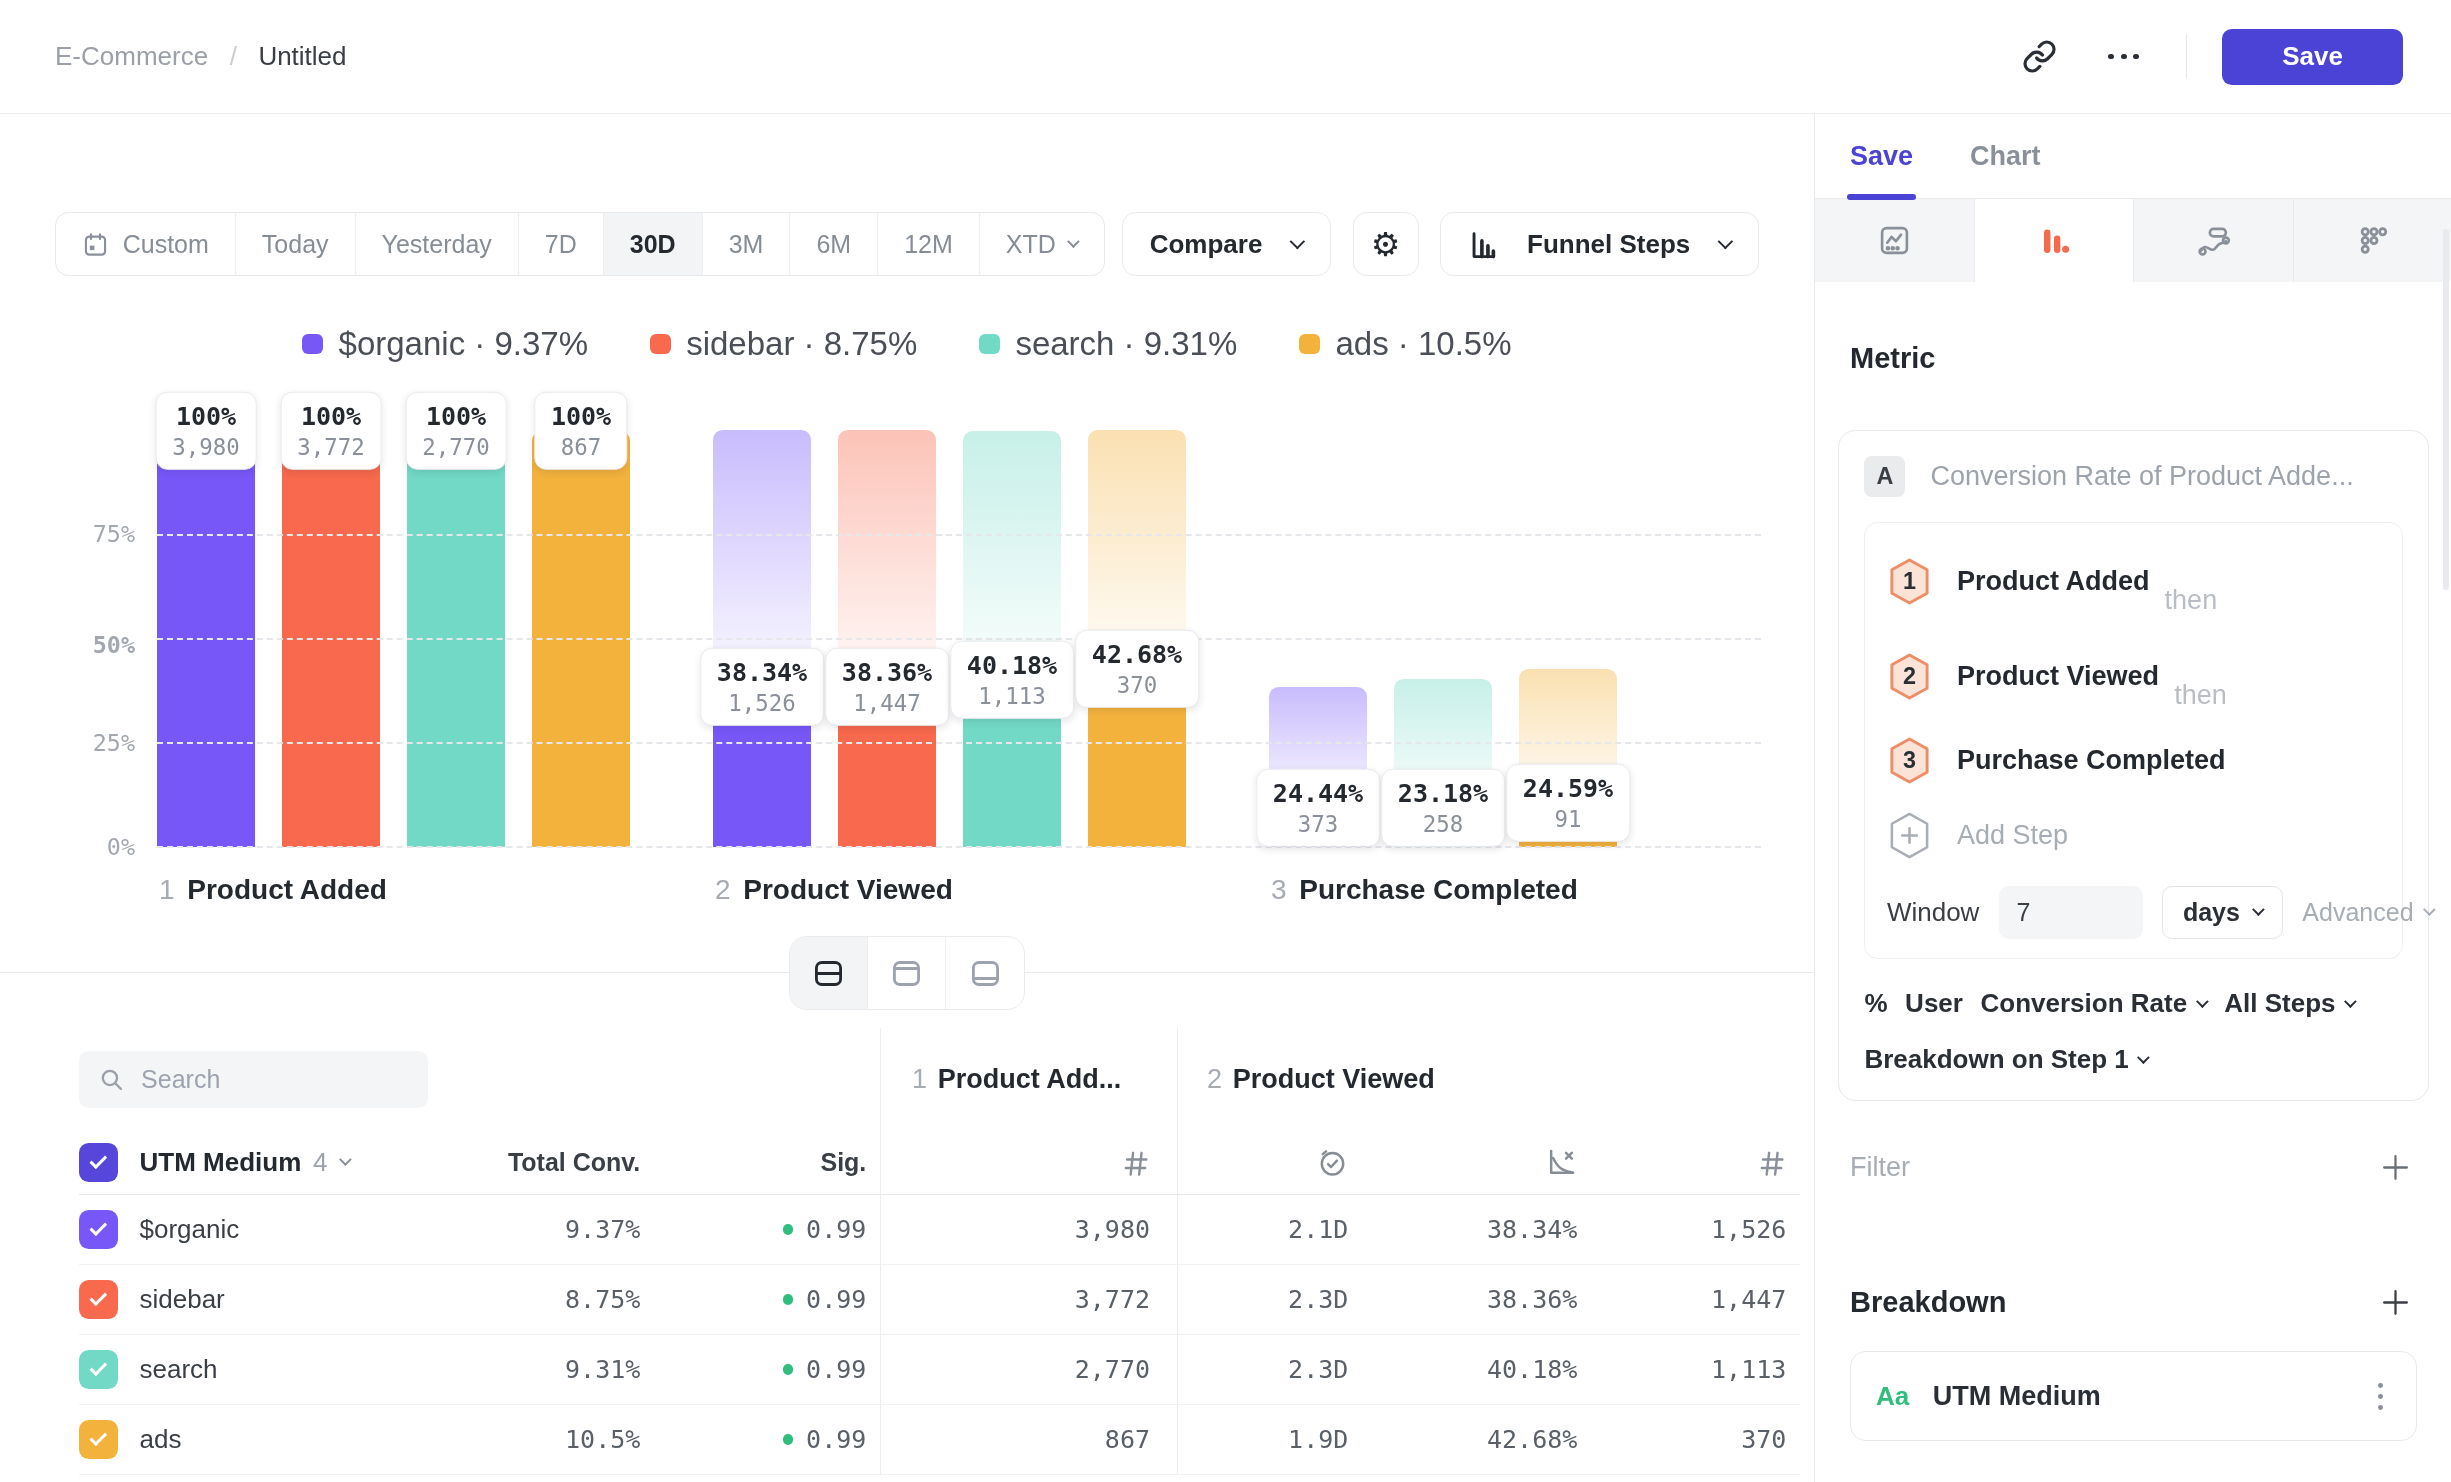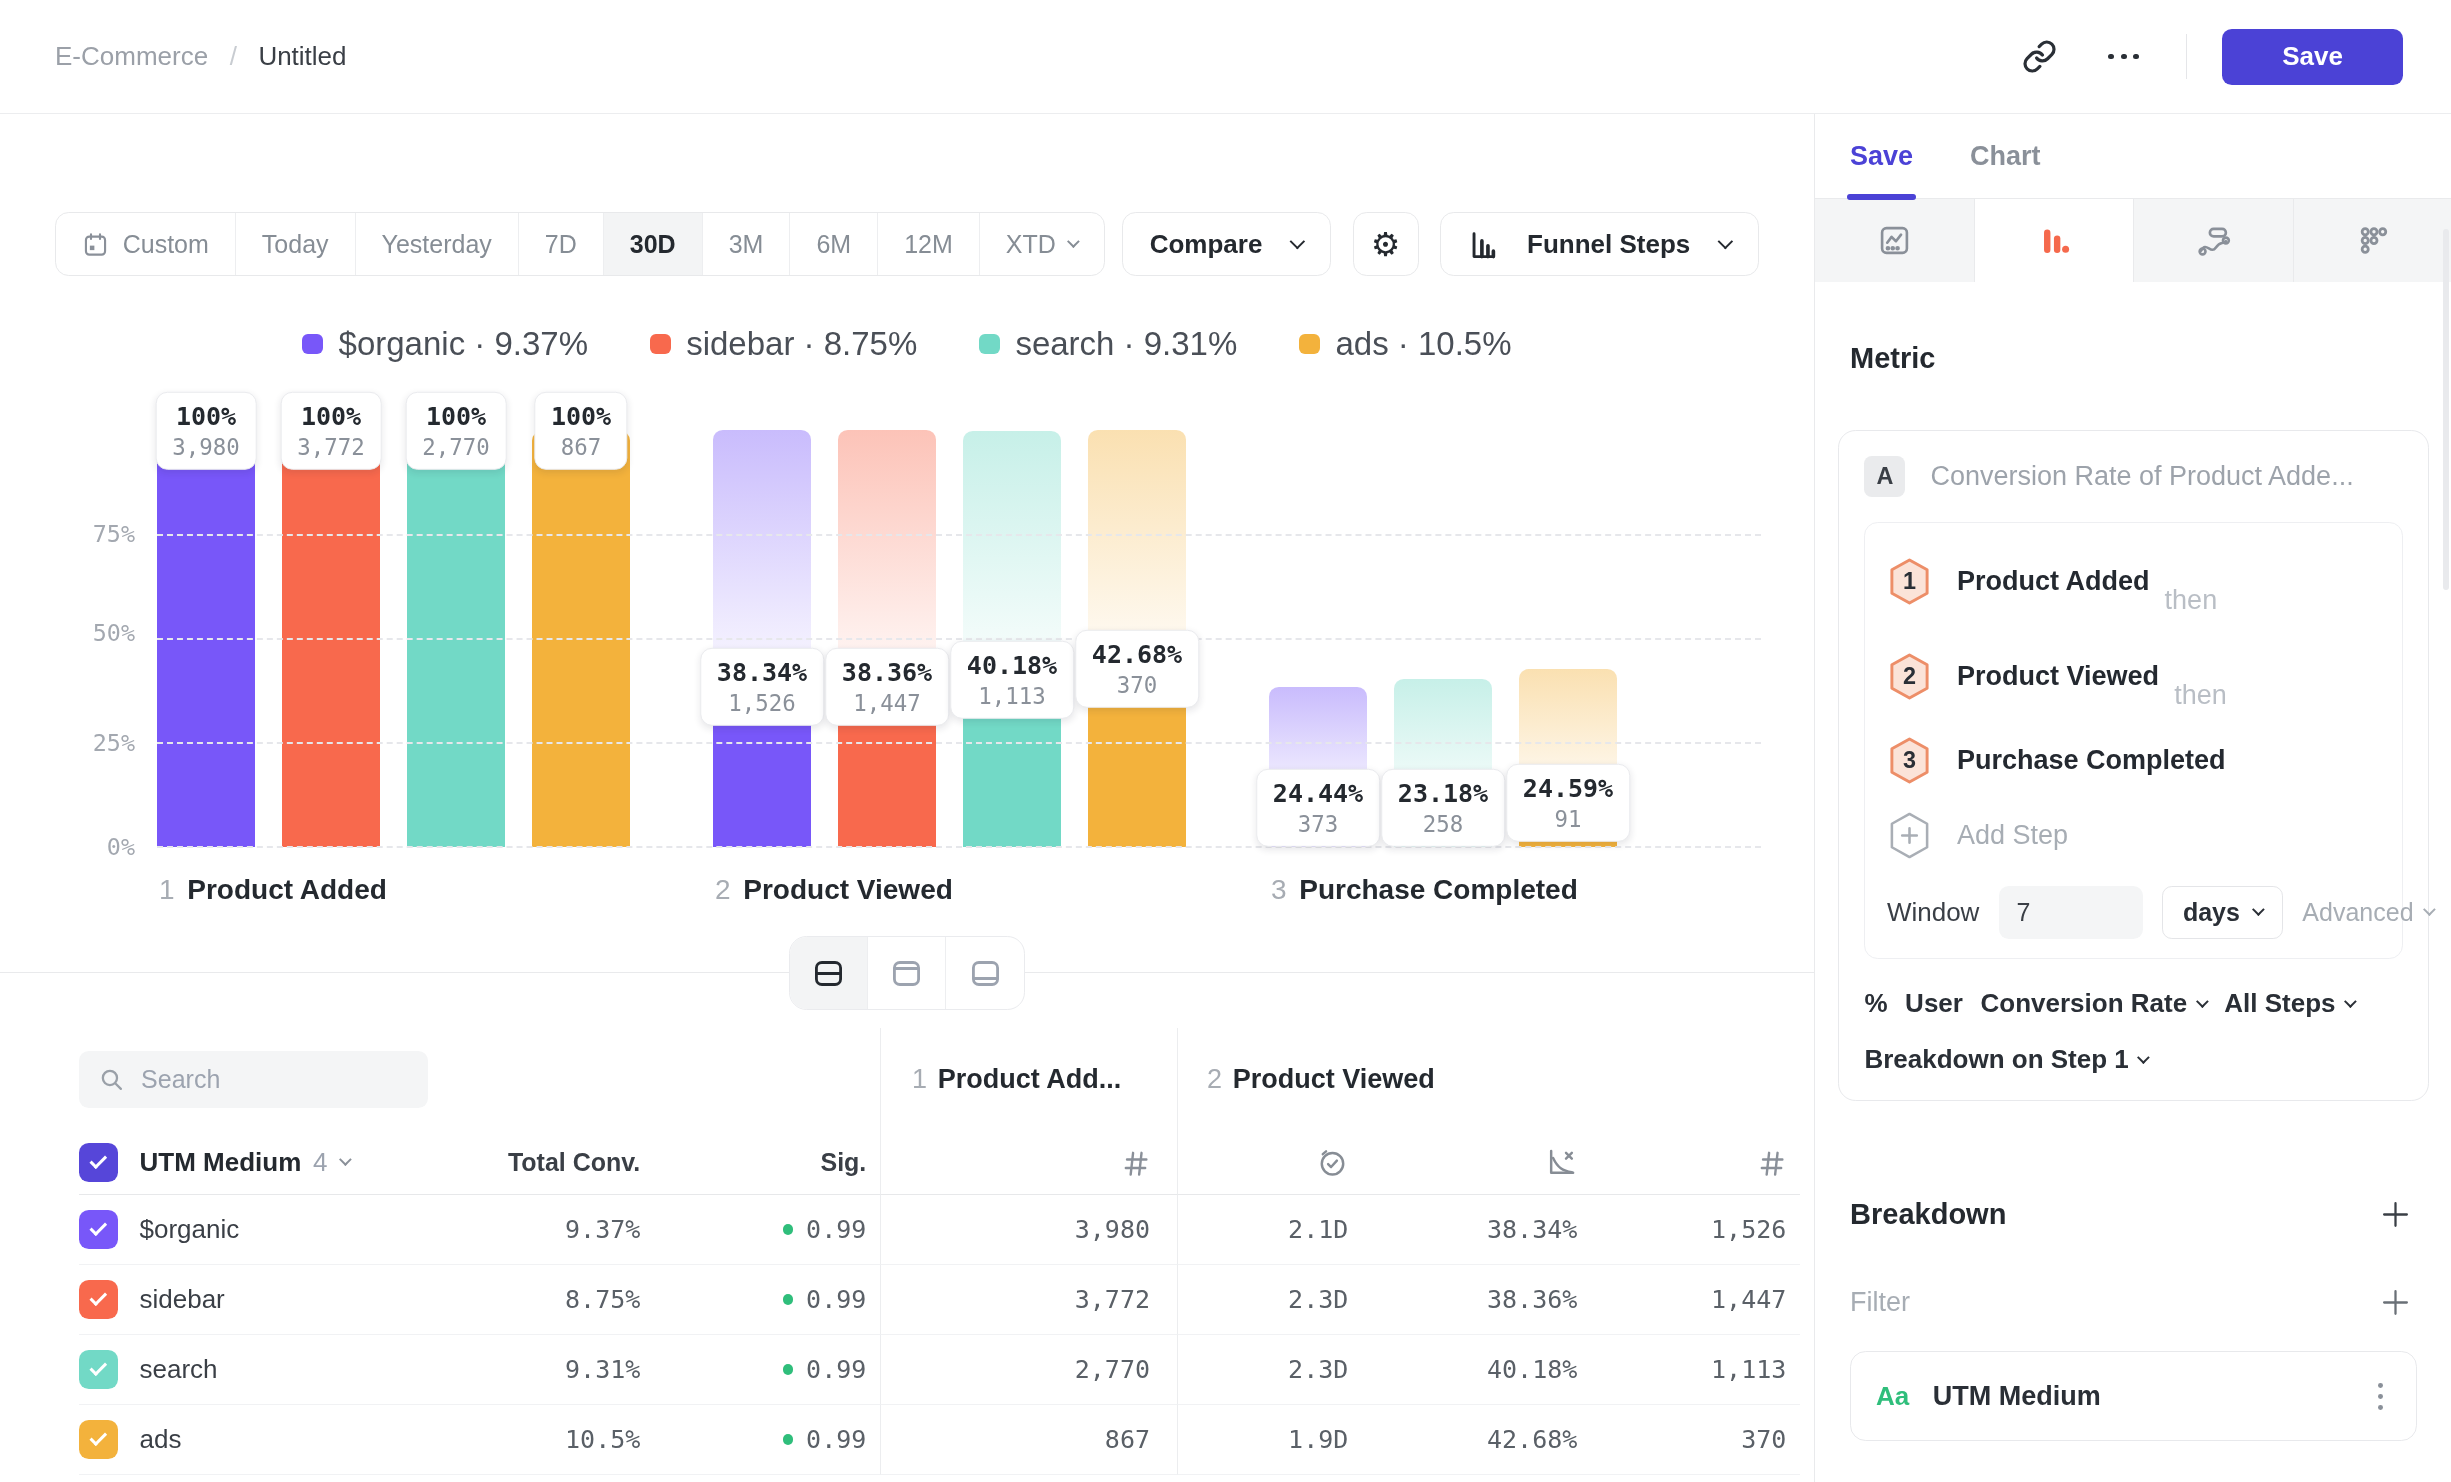--- a/index.html
+++ b/index.html
@@ -382,21 +382,21 @@
               </div>
               <div class="group-label">
                 <span class="n">3</span>
                 <span class="t">Purchase Completed</span>
               </div>
             </div>
           </div>
       <div class="gridline" style="top: 103px;"></div>
           <div class="ytick mono" style="top: 89px;">75%</div>
           <div class="gridline" style="top: 207px;"></div>
-          <div class="ytick mono" style="top: 188px;">50%</div>
+          <div class="ytick mono" style="top: 200px; font-weight: bold;">50%</div>
           <div class="gridline" style="top: 311px;"></div>
           <div class="ytick mono" style="top: 298px;">25%</div>
           <div class="gridline" style="top: 415px;"></div>
           <div class="ytick mono" style="top: 402px;">0%</div>
         </div>
 
       <div class="divider-row">
         <div class="view-toggle" id="view-toggle">
             <div class="vt-btn selected">
               <svg width="35" height="33" viewBox="0 0 30 30" fill="none" stroke="currentColor" stroke-width="2.6" stroke-linejoin="round">
@@ -718,33 +718,33 @@
           </div>
 
           <div class="measure-row bdon-row">
             <span class="drop">
               <span>Breakdown on Step 1</span>
               <i class="chev sm"></i>
             </span>
           </div>
         </div>
 
+        <div class="section-row filter">
+          <span class="sec-label-muted">Filter</span>
+          <span class="plus-btn">
+            <svg width="31" height="31" viewBox="0 0 30 30" fill="none" stroke="#6A7077" stroke-width="2.2" stroke-linecap="round">
+                <path d="M15 4v22M4 15h22"></path>
+              </svg>
+          </span>
+        </div>
+
         <div class="section-row breakdown">
           <span class="sec-label-dark">Breakdown</span>
           <span class="plus-btn">
             <svg width="31" height="31" viewBox="0 0 30 30" fill="none" stroke="#3A3F46" stroke-width="2.2" stroke-linecap="round">
-                <path d="M15 4v22M4 15h22"></path>
-              </svg>
-          </span>
-        </div>
-
-        <div class="section-row filter">
-          <span class="sec-label-muted">Filter</span>
-          <span class="plus-btn">
-            <svg width="31" height="31" viewBox="0 0 30 30" fill="none" stroke="#6A7077" stroke-width="2.2" stroke-linecap="round">
                 <path d="M15 4v22M4 15h22"></path>
               </svg>
           </span>
         </div>
 
         <div class="bd-card">
           <span class="aa-badge" id="aa-badge" style="color: rgb(47, 190, 123);">Aa</span>
           <span class="bd-label">UTM Medium</span>
           <span class="kebab">
               <b></b>

